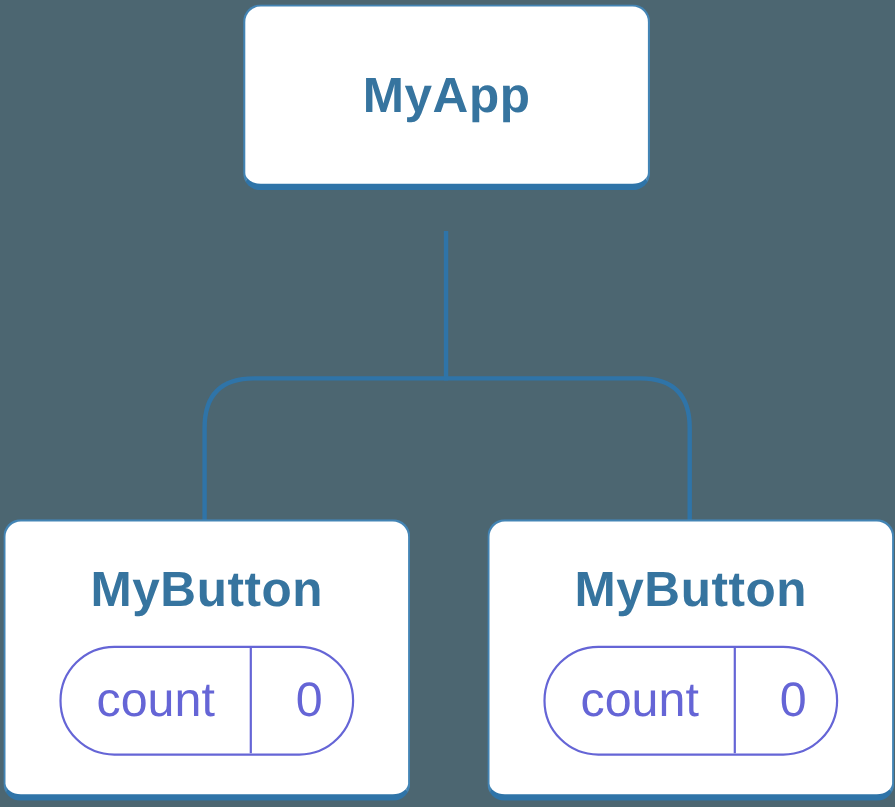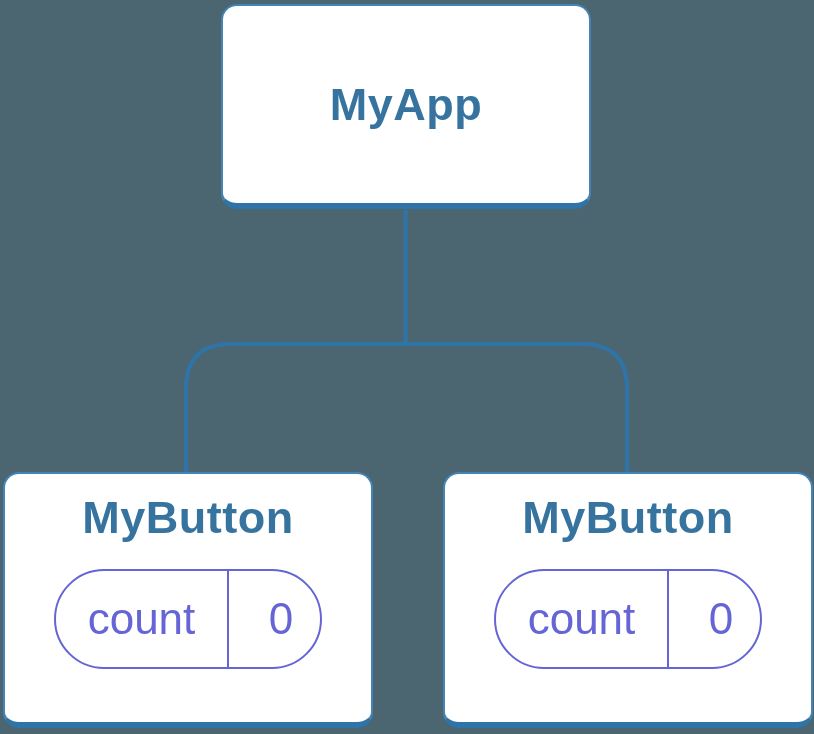--- a/index.html
+++ b/index.html
@@ -31,28 +31,28 @@
     background: var(--card-bg);
     border: 2px solid var(--card-border);
     border-bottom: 6px solid var(--line-blue);
     border-radius: 16px;
     display: flex;
     flex-direction: column;
     align-items: center;
   }
   .card.root-card {
     left: 221px; top: 4px;
-    width: 370px; height: 205px;
+    width: 370px; height: 169px;
     justify-content: center;
   }
   .card.child-card {
     top: 472px;
     width: 370px; height: 256px;
     justify-content: flex-start;
-    padding-top: 20px;
+    padding-top: 38px;
   }
   .card.child-card.left  { left: 3px; }
   .card.child-card.right { left: 443px; }
   .node-title {
     font-size: 45px;
     font-weight: 600;
     letter-spacing: 0.5px;
     color: var(--node-blue);
     line-height: 48px;
     white-space: nowrap;

